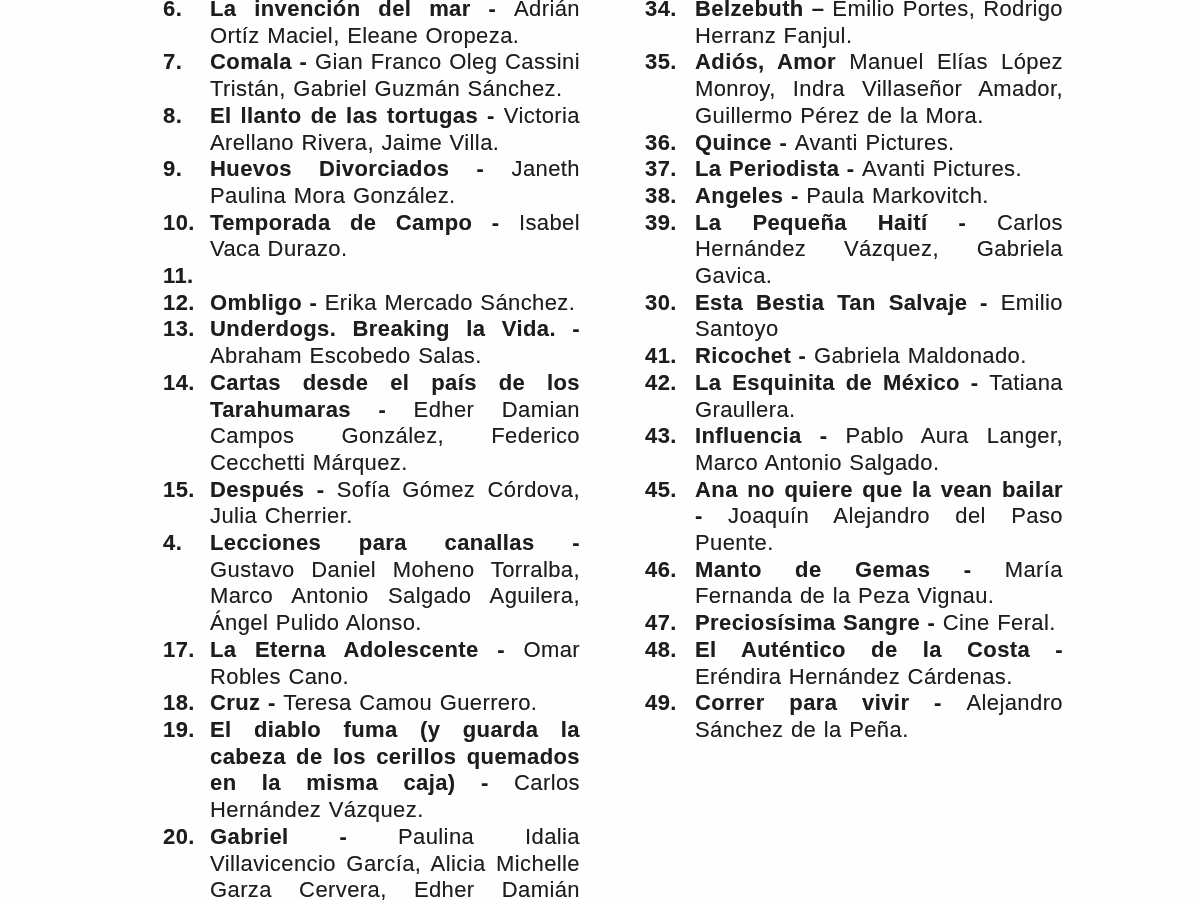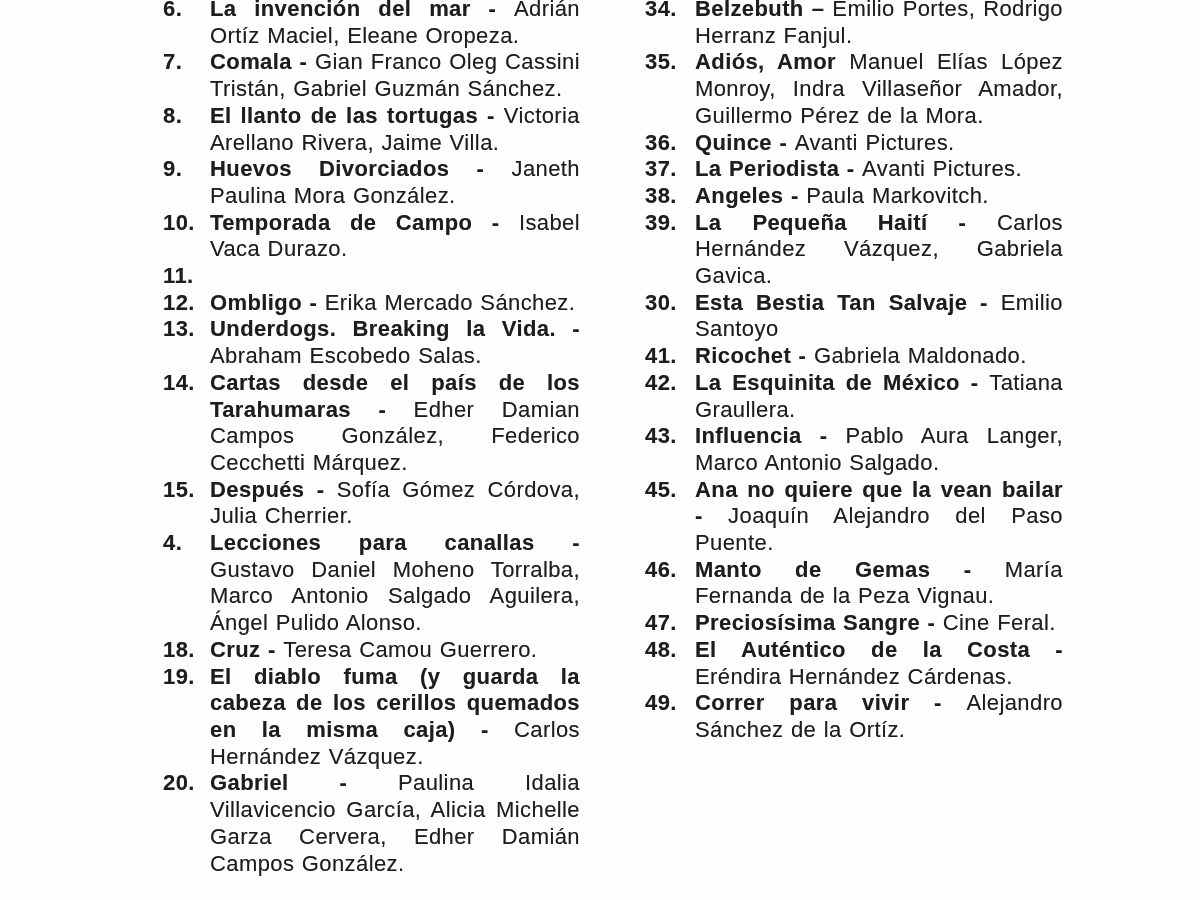--- a/index.html
+++ b/index.html
@@ -100,20 +100,24 @@
       </div>
       <div class="item">
         <div class="item-number">15.</div>
         <div class="item-text"><span class="film-title">Después - </span><span class="film-credits">Sofía Gómez Córdova, Julia Cherrier.</span></div>
       </div>
       <div class="item">
         <div class="item-number">4.</div>
         <div class="item-text"><span class="film-title">Lecciones para canallas - </span><span class="film-credits">Gustavo Daniel Moheno Torralba, Marco Antonio Salgado Aguilera, Ángel Pulido Alonso.</span></div>
       </div>
       <div class="item">
+        <div class="item-number">17.</div>
+        <div class="item-text"><span class="film-title">La Eterna Adolescente - </span><span class="film-credits">Omar Robles Cano.</span></div>
+      </div>
+      <div class="item">
         <div class="item-number">18.</div>
         <div class="item-text"><span class="film-title">Cruz - </span><span class="film-credits">Teresa Camou Guerrero.</span></div>
       </div>
       <div class="item">
         <div class="item-number">19.</div>
         <div class="item-text"><span class="film-title">El diablo fuma (y guarda la cabeza de los cerillos quemados en la misma caja) - </span><span class="film-credits">Carlos Hernández Vázquez.</span></div>
       </div>
       <div class="item">
         <div class="item-number">20.</div>
         <div class="item-text"><span class="film-title">Gabriel - </span><span class="film-credits">Paulina Idalia Villavicencio García, Alicia Michelle Garza Cervera, Edher Damián Campos González.</span></div>
@@ -171,16 +175,16 @@
       <div class="item">
         <div class="item-number">47.</div>
         <div class="item-text"><span class="film-title">Preciosísima Sangre - </span><span class="film-credits">Cine Feral.</span></div>
       </div>
       <div class="item">
         <div class="item-number">48.</div>
         <div class="item-text"><span class="film-title">El Auténtico de la Costa - </span><span class="film-credits">Eréndira Hernández Cárdenas.</span></div>
       </div>
       <div class="item">
         <div class="item-number">49.</div>
-        <div class="item-text"><span class="film-title">Correr para vivir - </span><span class="film-credits">Alejandro Sánchez de la Ortíz.</span></div>
+        <div class="item-text"><span class="film-title">Correr para vivir - </span><span class="film-credits">Alejandro Sánchez de la Peña.</span></div>
       </div>
     </div>
 </div>
 
 </body></html>

